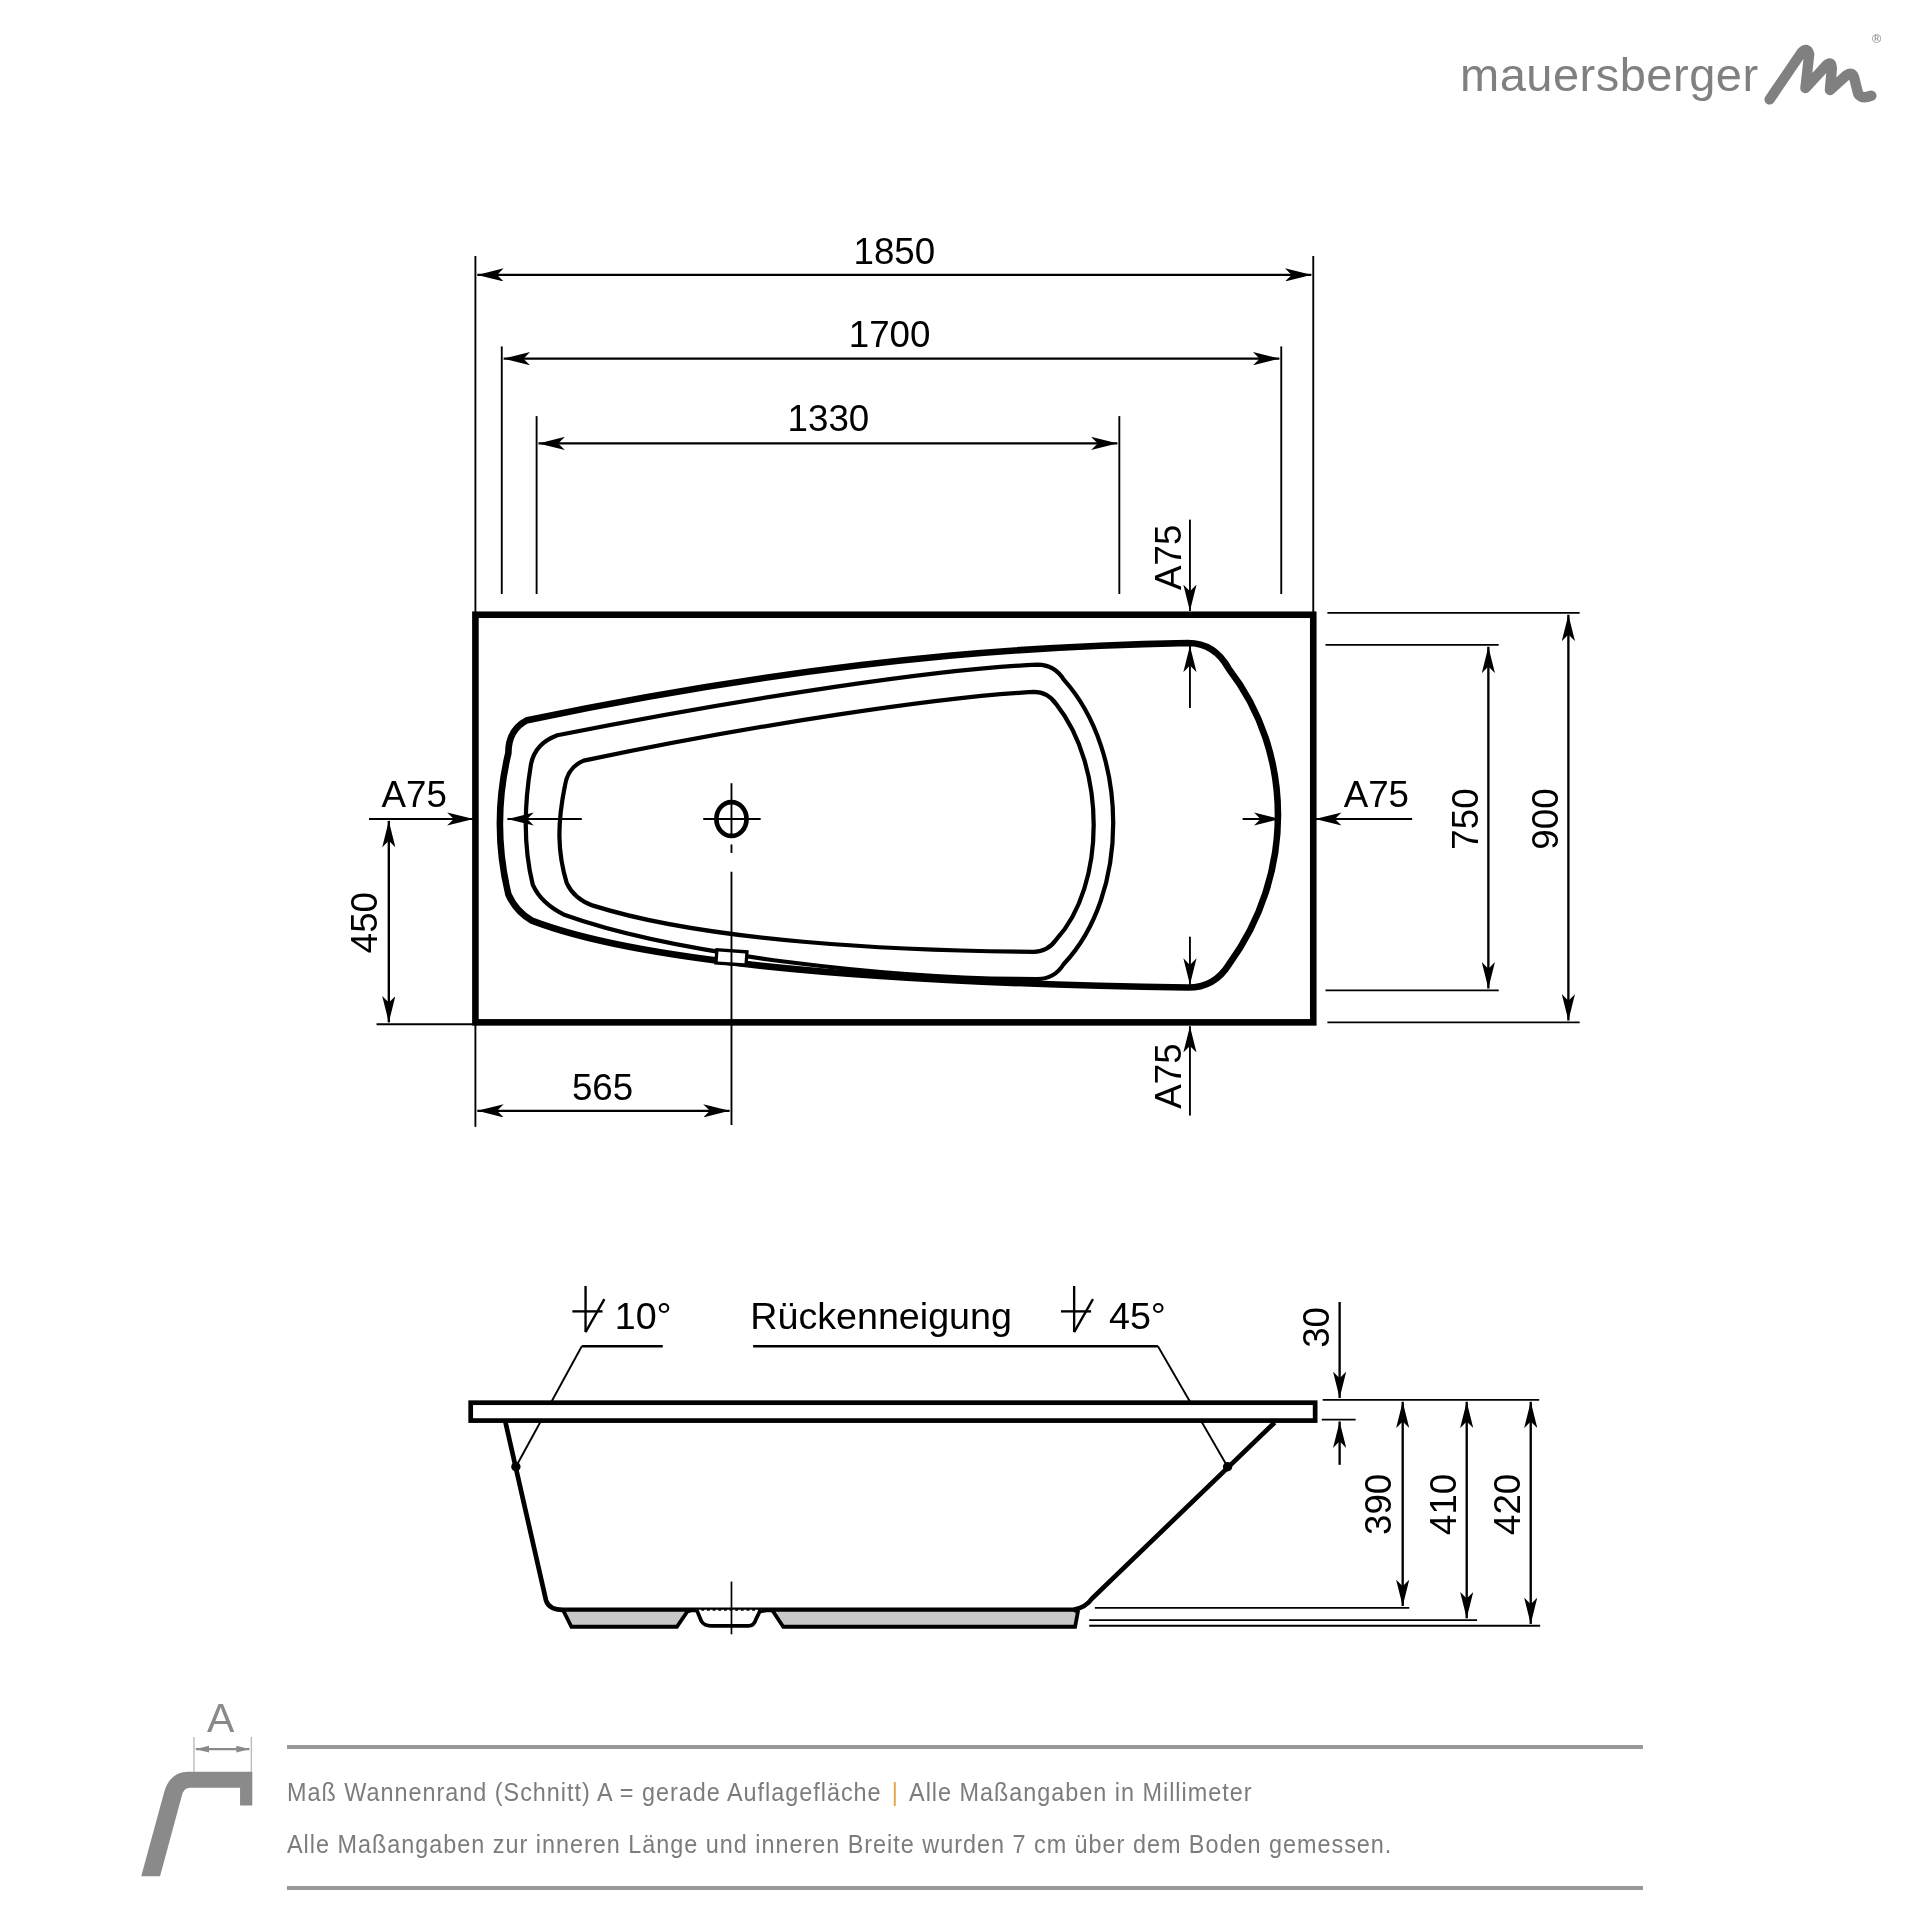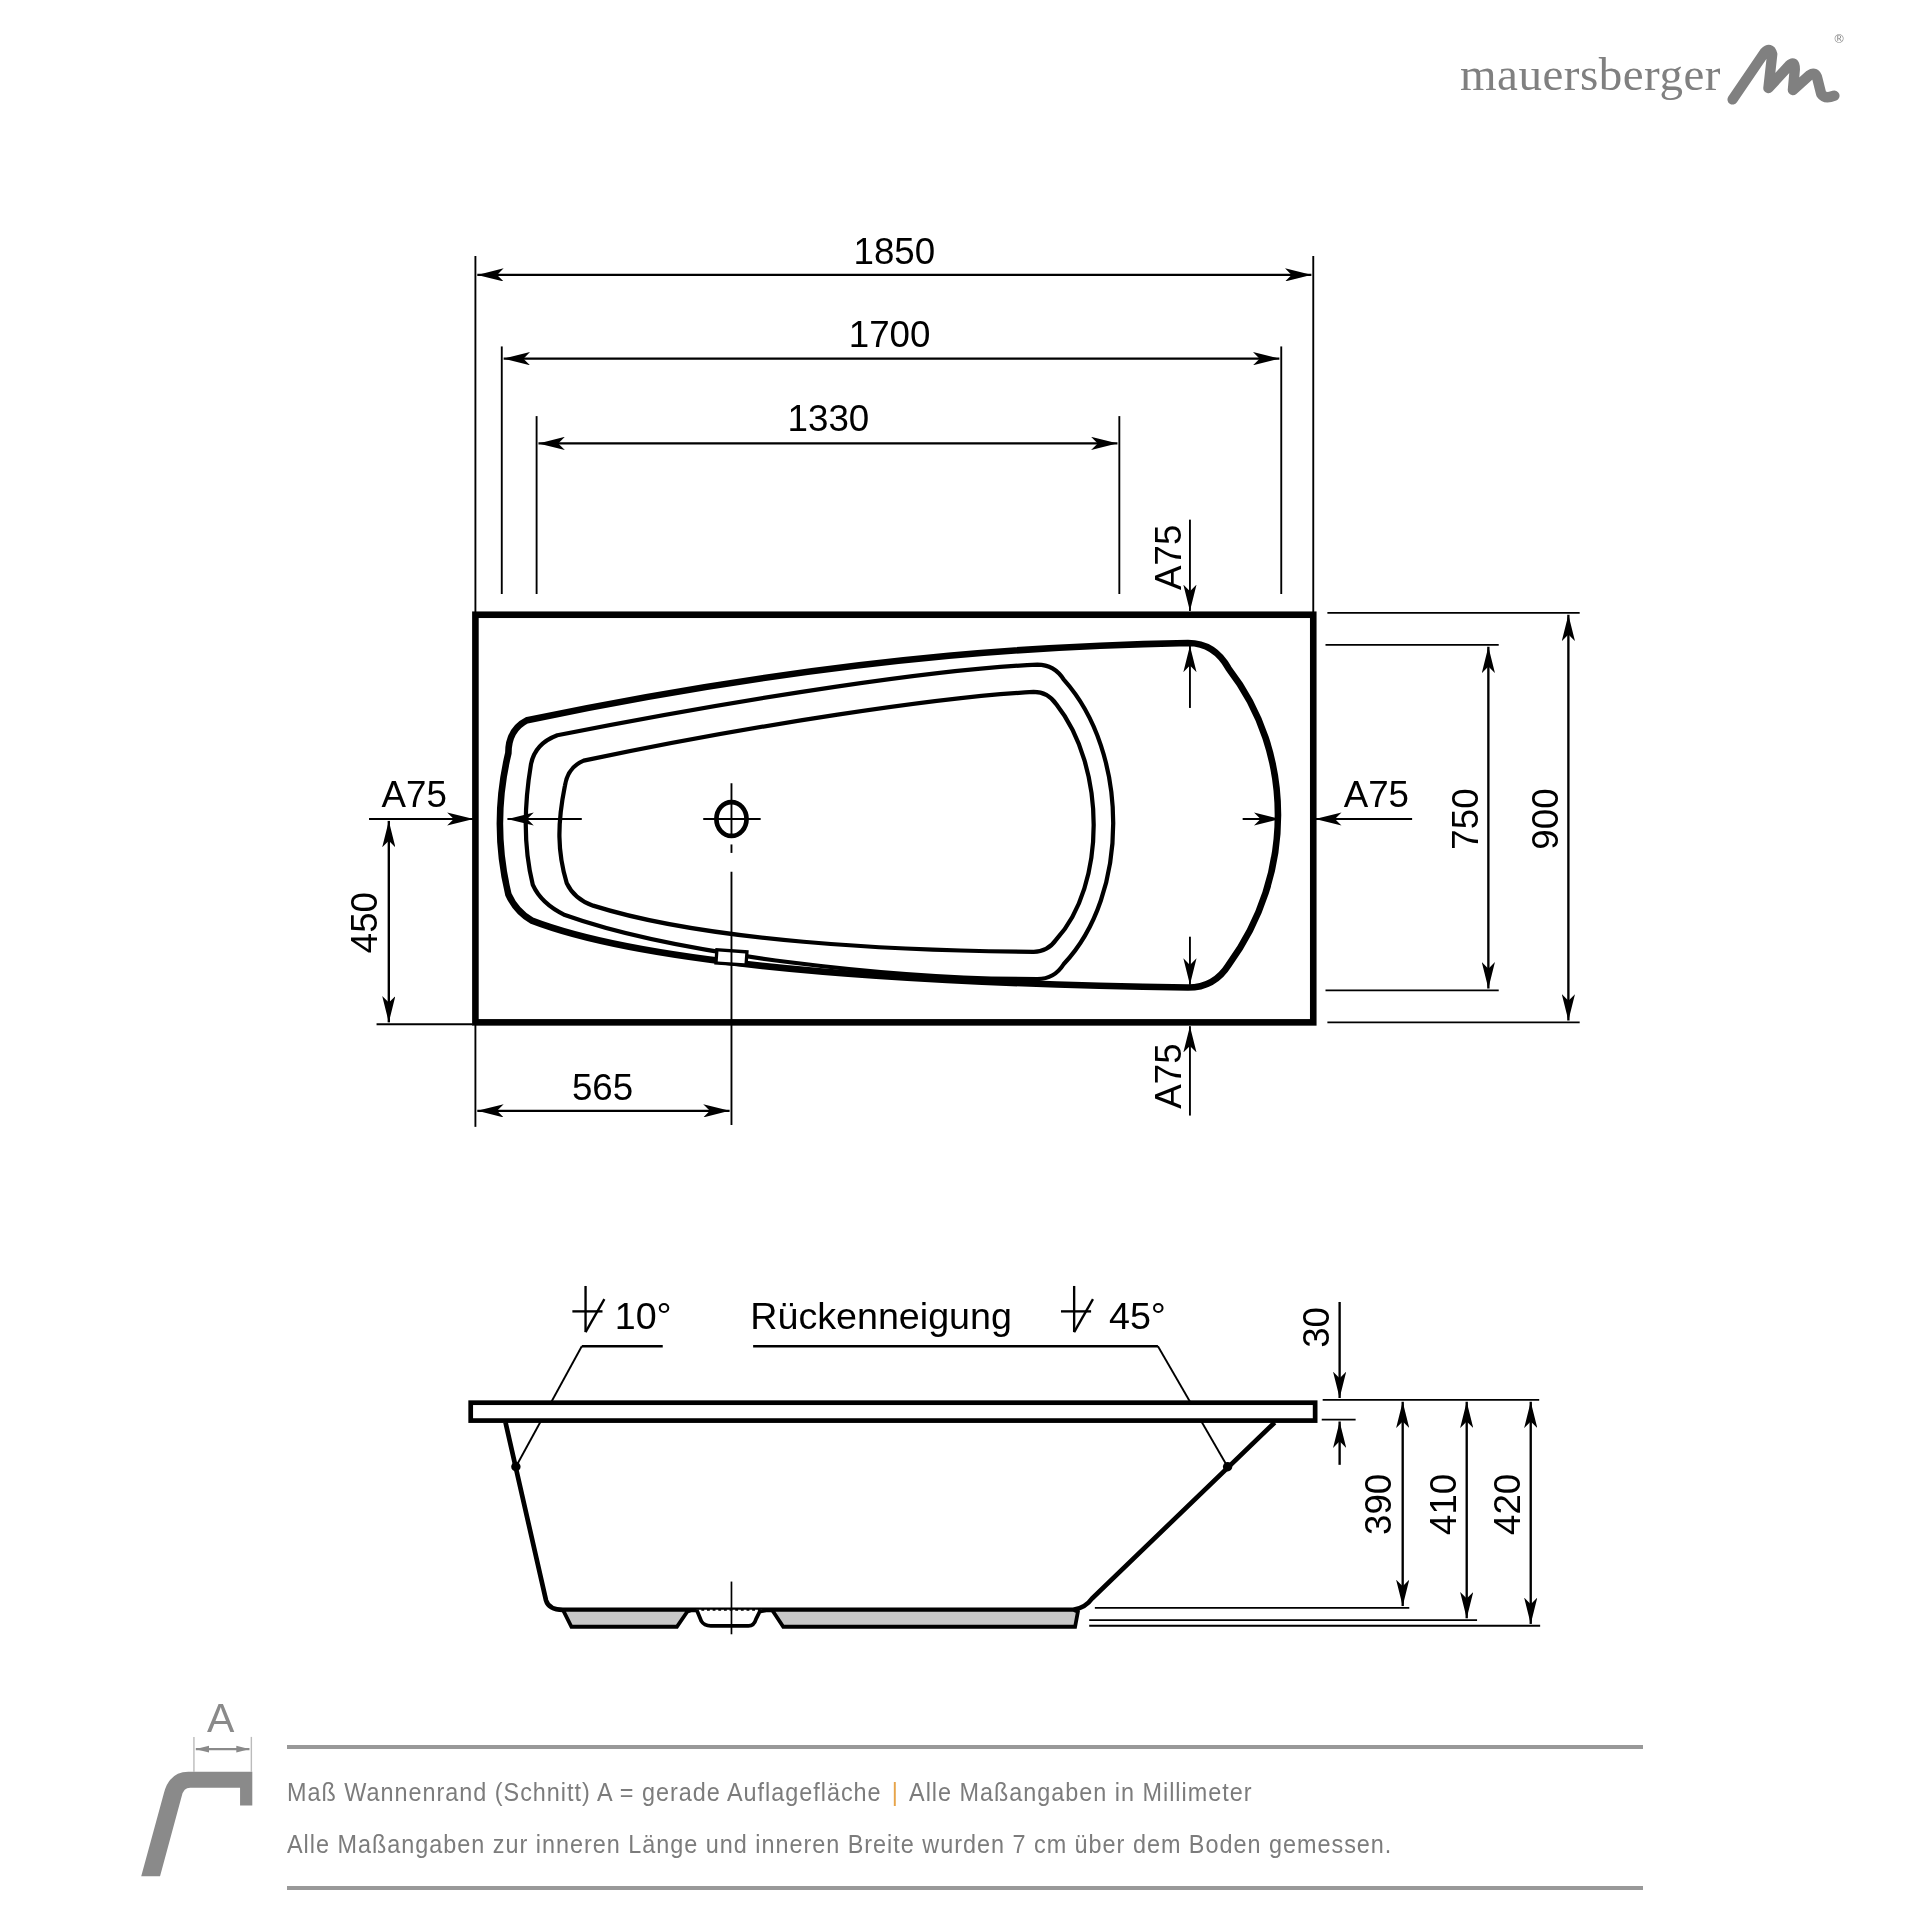--- a/index.html
+++ b/index.html
@@ -1,21 +1,21 @@
 <!DOCTYPE html>
 <html style="font-size:15px"><head>
 <meta charset="utf-8">
 <style>
   html, body { margin: 0; padding: 0; background: #ffffff; }
   body { width: 1928px; height: 1928px; position: relative; overflow: hidden; font-family: "Liberation Sans", "DejaVu Sans", sans-serif; }
   #drawing { position: absolute; left: 0; top: 0; width: 1928px; height: 1928px; }
   .dim-text { font-family: "Liberation Sans", sans-serif; font-size: 39px; fill: #000; }
   .label-text { font-family: "Liberation Sans", sans-serif; font-size: 40px; fill: #000; }
   .logo { position: absolute; left: 1460px; top: 41px; height: 66px; display: flex; align-items: center; }
-  .logo-word { font-family: Liberation Serif, serif; font-size: 47px; color: #808080; letter-spacing: 0.5px; }
+  .logo-word { font-family: Liberation Sans, sans-serif; font-size: 47px; color: #808080; letter-spacing: 0.5px; }
   .logo-reg { position: absolute; right: -5.6px; top: -9.4px; font-size: 12.2px; color: #8a8a8a; font-family: "DejaVu Sans", sans-serif; }
   .footer-line { position: absolute; left: 287px; width: 1356px; height: 3.8px; background: #999; }
   .footer-text { position: absolute; left: 287px; font-family: "Liberation Sans", sans-serif; font-size: 26px; color: #7c7c7c; letter-spacing: 1.1px; white-space: nowrap; transform: scaleX(0.9); transform-origin: left center; }
   .sep { color: #e7a44a; padding: 0 11.3px; }
   .a-label { position: absolute; left: 207px; top: 1695px; font-family: "Liberation Sans", sans-serif; font-size: 41px; color: #8a8a8a; }
 </style>
 </head>
 <body>
 
 <div class="logo">

